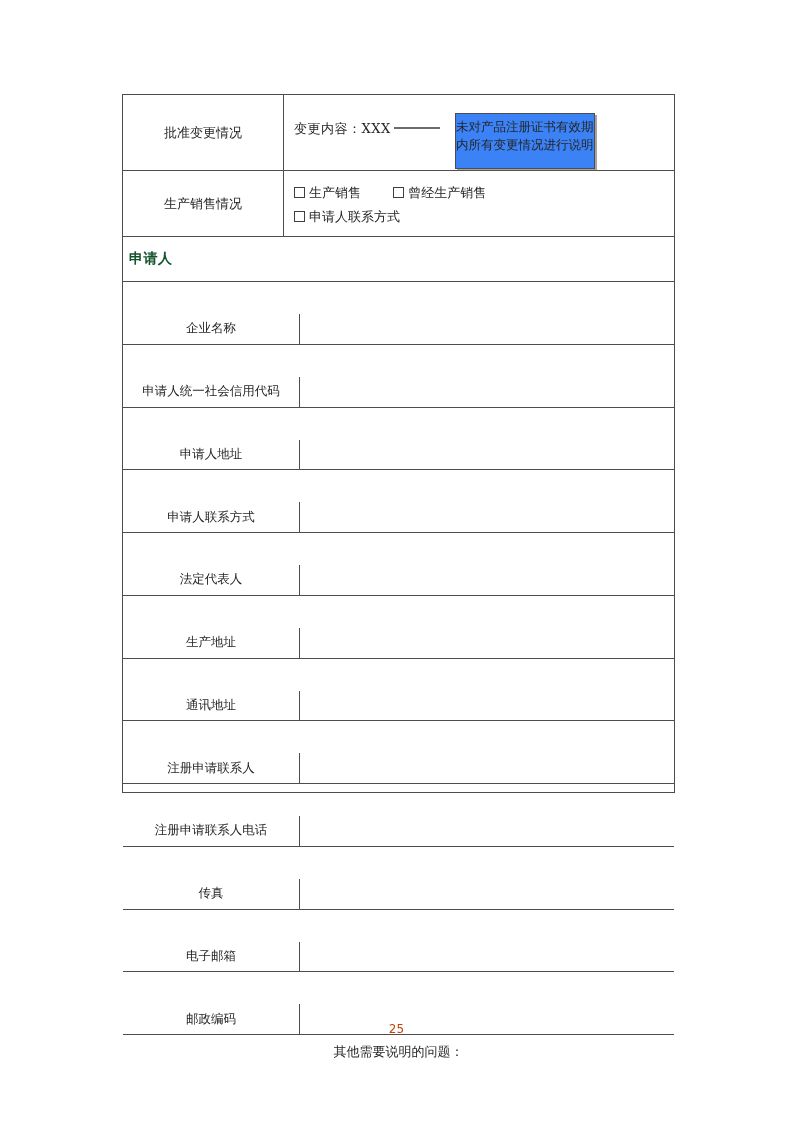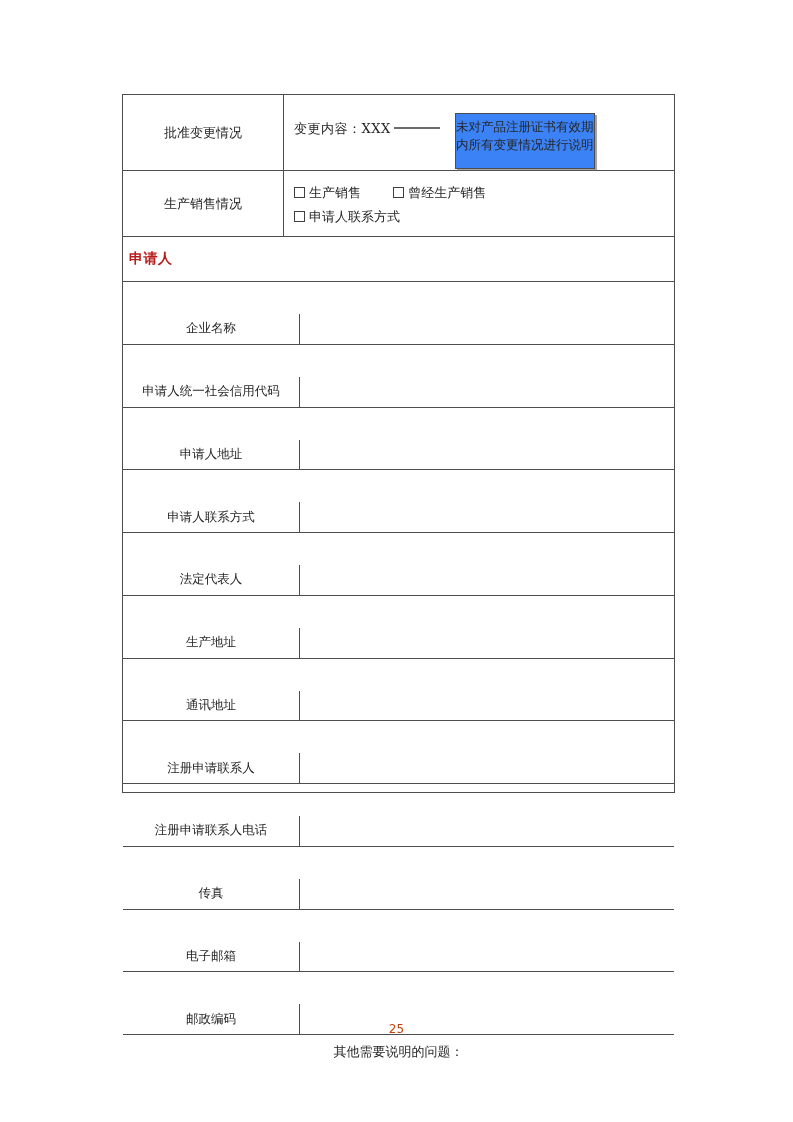--- a/index.html
+++ b/index.html
@@ -55,21 +55,21 @@
   .cb-item.gap { margin-right: 28px; }
   .cb-box {
     display: inline-block; width: 11px; height: 11px;
     border: 1px solid #3f3f3f; background: #fff;
     margin-right: 4px; vertical-align: -1px;
   }
 
   
   .header-row { height: 45px; display: flex; align-items: center; }
   .header-text {
-    font-weight: bold; font-size: 14px; color: #b91c1c;
+    font-weight: bold; font-size: 14px; color: #14532d;
     padding-left: 6px; letter-spacing: 0.5px;
     font-family: "DejaVu Sans", "Liberation Sans", sans-serif;
   }
 
   
   .field-row { height: 30.75px; margin-top: 32px; }
   .field-row .label-cell { font-size: 12.5px; }
   .value-cell { flex: 1; }
 
   

